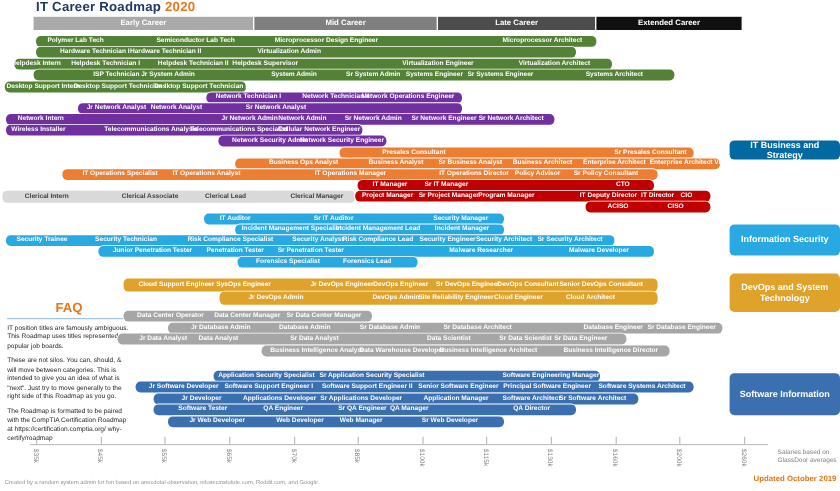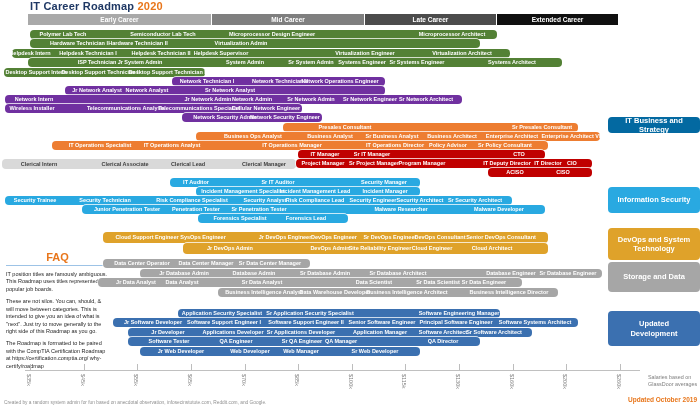--- a/index.html
+++ b/index.html
@@ -221,21 +221,20 @@
       <div class="job" style="left: 276px; line-height: 9px; color: rgb(255, 255, 255);">Data Scientist</div>
       <div class="job" style="left: 340px; line-height: 9px; color: rgb(255, 255, 255);">Sr Data Scientist</div>
       <div class="job" style="left: 386px; line-height: 9px; color: rgb(255, 255, 255);">Sr Data Engineer</div>
     </div>
     <div class="strip" style="left: 218px; top: 287.5px; width: 340px; height: 9px; background: rgb(166, 166, 166);">
       <div class="job" style="left: 46px; line-height: 9px; color: rgb(255, 255, 255);">Business Intelligence Analyst</div>
       <div class="job" style="left: 117px; line-height: 9px; color: rgb(255, 255, 255);">Data Warehouse Developer</div>
       <div class="job" style="left: 189px; line-height: 9px; color: rgb(255, 255, 255);">Business Intelligence Architect</div>
       <div class="job" style="left: 291px; line-height: 9px; color: rgb(255, 255, 255);">Business Intelligence Director</div>
     </div>
-    <div class="catbox" style="top: 262px; height: 30px; background: rgb(166, 166, 166);">Storage and Data</div>
     <div class="strip" style="left: 178px; top: 308.5px; width: 322px; height: 9px; background: rgb(59, 112, 176);">
       <div class="job" style="left: 44px; line-height: 9px; color: rgb(255, 255, 255);">Application Security Specialist</div>
       <div class="job" style="left: 132px; line-height: 9px; color: rgb(255, 255, 255);">Sr Application Security Specialist</div>
       <div class="job" style="left: 281px; line-height: 9px; color: rgb(255, 255, 255);">Software Engineering Manager</div>
     </div>
     <div class="strip" style="left: 113px; top: 318px; width: 465px; height: 9px; background: rgb(59, 112, 176);">
       <div class="job" style="left: 40px; line-height: 9px; color: rgb(255, 255, 255);">Jr Software Developer</div>
       <div class="job" style="left: 111px; line-height: 9px; color: rgb(255, 255, 255);">Software Support Engineer I</div>
       <div class="job" style="left: 193px; line-height: 9px; color: rgb(255, 255, 255);">Software Support Engineer II</div>
       <div class="job" style="left: 269px; line-height: 9px; color: rgb(255, 255, 255);">Senior Software Engineer</div>
@@ -256,21 +255,21 @@
       <div class="job" style="left: 174px; line-height: 9px; color: rgb(255, 255, 255);">Sr QA Engineer</div>
       <div class="job" style="left: 213px; line-height: 9px; color: rgb(255, 255, 255);">QA Manager</div>
       <div class="job" style="left: 315px; line-height: 9px; color: rgb(255, 255, 255);">QA Director</div>
     </div>
     <div class="strip" style="left: 140px; top: 346.5px; width: 280px; height: 9px; background: rgb(59, 112, 176);">
       <div class="job" style="left: 41px; line-height: 9px; color: rgb(255, 255, 255);">Jr Web Developer</div>
       <div class="job" style="left: 110px; line-height: 9px; color: rgb(255, 255, 255);">Web Developer</div>
       <div class="job" style="left: 161px; line-height: 9px; color: rgb(255, 255, 255);">Web Manager</div>
       <div class="job" style="left: 235px; line-height: 9px; color: rgb(255, 255, 255);">Sr Web Developer</div>
     </div>
-    <div class="catbox" style="top: 311px; height: 35px; background: rgb(59, 112, 176);">Updated Development</div>
+    <div class="catbox" style="top: 311px; height: 35px; background: rgb(59, 112, 176);">Software Information</div>
     <div class="axis-line" style="left: 25px; top: 370px; width: 615px;"></div>
     <div class="tick" style="left: 30px; top: 364px;"></div>
     <div class="slabel" style="left: 32px; top: 374px;">$35k</div>
     <div class="tick" style="left: 84px; top: 364px;"></div>
     <div class="slabel" style="left: 86px; top: 374px;">$45k</div>
     <div class="tick" style="left: 137px; top: 364px;"></div>
     <div class="slabel" style="left: 139px; top: 374px;">$55k</div>
     <div class="tick" style="left: 191px; top: 364px;"></div>
     <div class="slabel" style="left: 193px; top: 374px;">$65k</div>
     <div class="tick" style="left: 245px; top: 364px;"></div>

